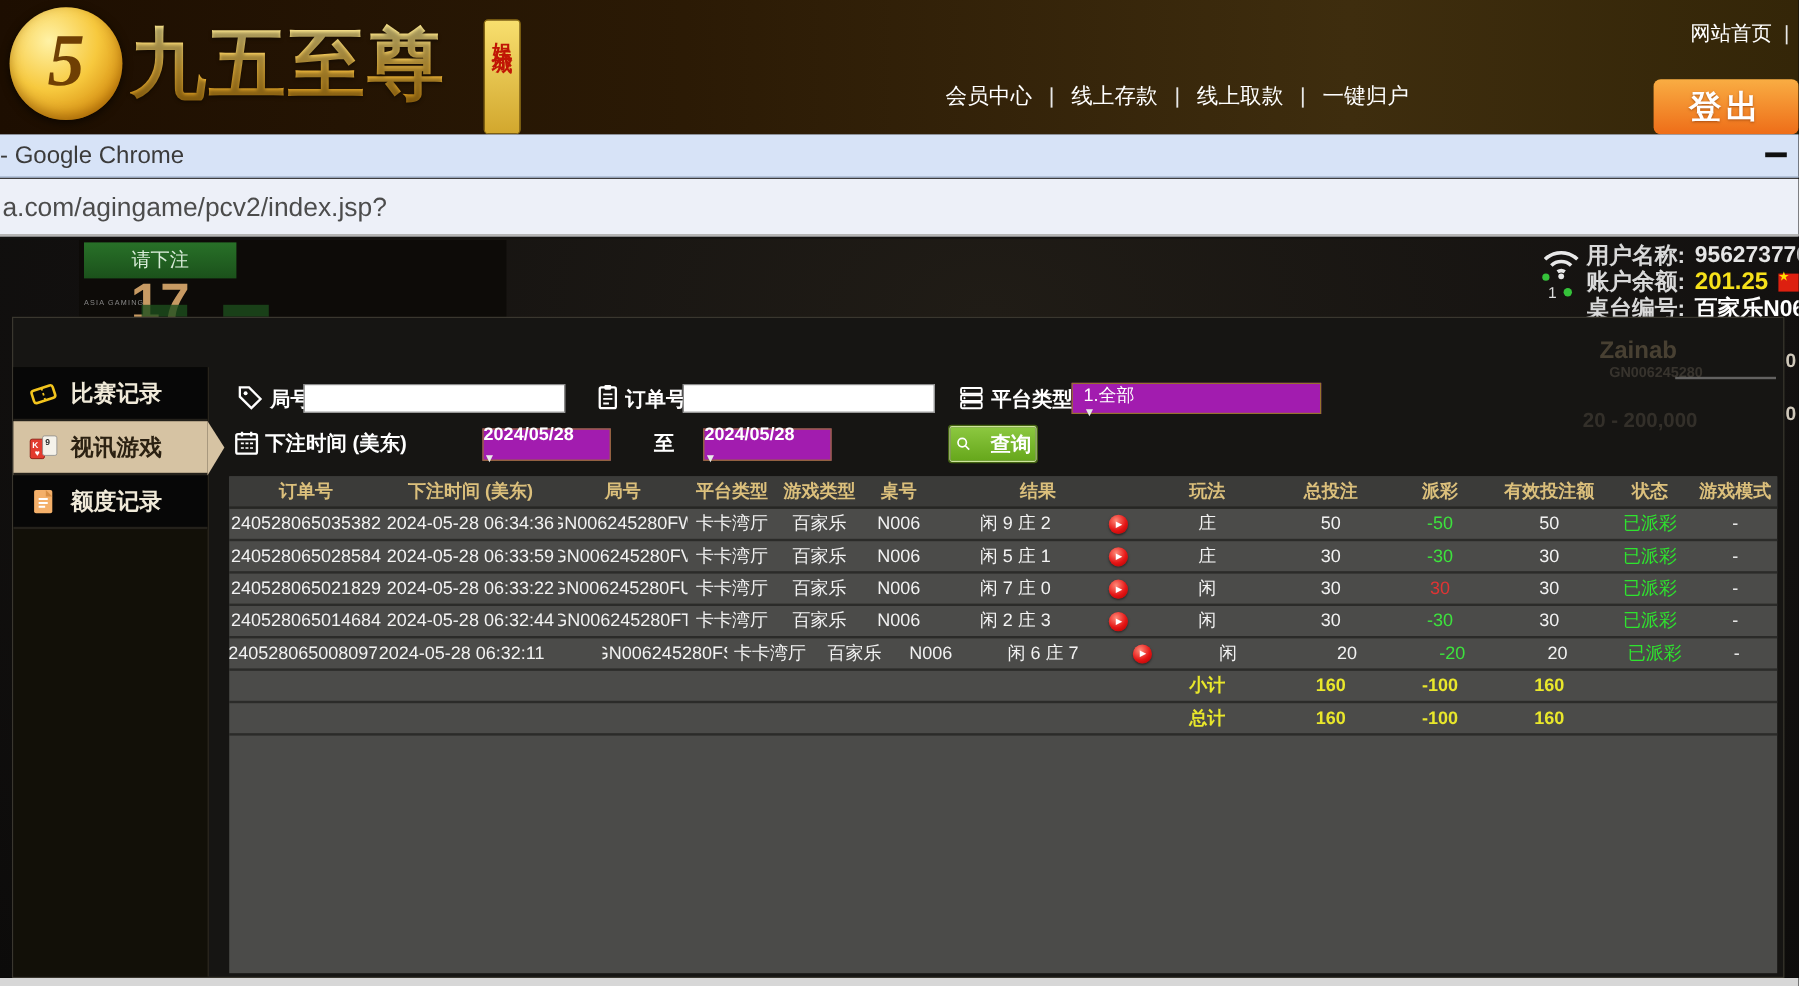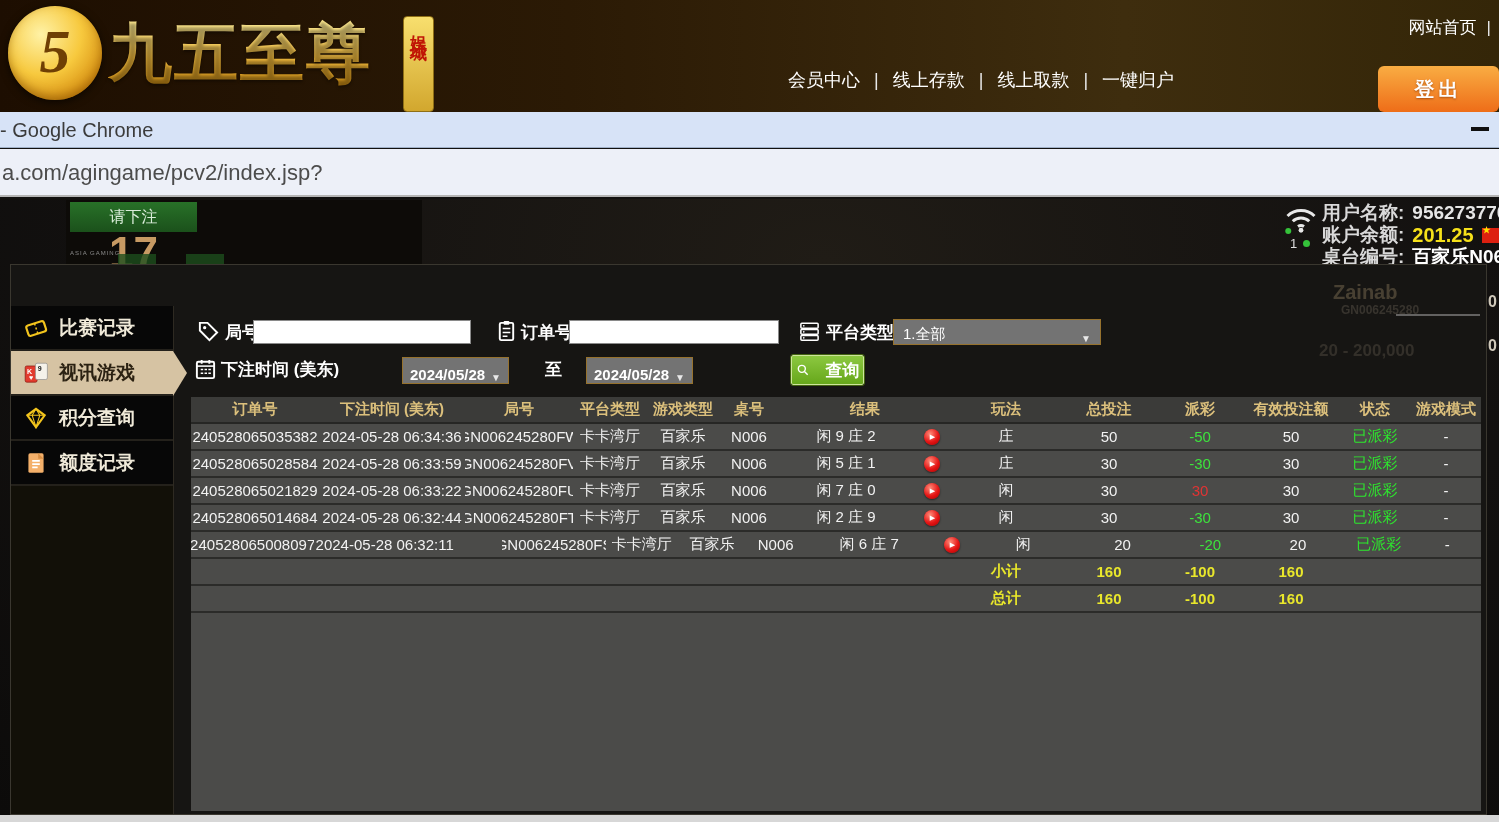--- a/index.html
+++ b/index.html
@@ -26,21 +26,21 @@
     color:#c01505; font-size:17px; font-weight:bold; writing-mode:vertical-rl; text-orientation:upright;
     display:flex; justify-content:flex-start; align-items:center; padding-top:5px; letter-spacing:4px; }
   .home-row{ position:absolute; right:8px; top:16px; display:flex; gap:10px; align-items:center;
     color:#fff; font-size:17px; white-space:nowrap; }
   .main-nav{ position:absolute; left:788px; top:68px; display:flex; gap:14px; align-items:center;
     color:#fff; font-size:18px; }
   .nav-link{ cursor:pointer; }
   .nav-sep{ color:#e8e8e8; }
   .logout-btn{ position:absolute; left:1378px; top:66px; width:121px; height:46px;
     background:linear-gradient(180deg,#f9ad43,#ee6d18); border-radius:6px;
-    color:#fff; font-size:20px; font-weight:bold; letter-spacing:4px;
+    color:#fff; font-size:27px; font-weight:bold; letter-spacing:4px;
     display:flex; align-items:center; justify-content:center;
     text-shadow:0 1px 2px rgba(110,40,0,.55); cursor:pointer; }
 
   
   .chrome-titlebar{ position:absolute; left:0; top:112px; width:1499px; height:36px;
     background:#d7e3f7; border-bottom:1px solid #9fb0c8; }
   .window-title{ position:absolute; left:0px; top:7px; font-size:20px; color:#3b3b3b; }
   .minimize-btn{ position:absolute; left:1471px; top:15px; width:18px; height:4px; background:#101010; cursor:pointer; }
   .chrome-urlbar{ position:absolute; left:0; top:149px; width:1499px; height:48px;
     background:#edf0f8; border-bottom:2px solid #b5b5b5; cursor:text; }
@@ -96,22 +96,22 @@
     border-top:22px solid transparent; border-bottom:23px solid transparent;
     border-left:14px solid #d6c3a3; z-index:3; }
   .side-icon{ width:26px; height:26px; display:inline-flex; }
   .side-icon svg{ width:26px; height:26px; }
 
   
   .f-ico{ position:absolute; width:23px; height:23px; }
   .f-ico svg{ width:23px; height:23px; }
   .f-label{ position:absolute; color:#fff; font-weight:bold; font-size:17px; white-space:nowrap; }
   .f-input{ position:absolute; height:24px; background:#fff; border:1px solid #8a8a8a; font-size:14px; padding:0 4px; }
-  .dd-select{ position:absolute; background:#737373; border:1px solid #96722e; color:#fff;
-    display:flex; align-items:flex-end; font-size:15px; cursor:pointer; }
+  .dd-select{ position:absolute; background:#a21caf; border:1px solid #96722e; color:#fff;
+    display:flex; align-items:flex-start; font-size:15px; cursor:pointer;flex-direction:column; }
   .dd-date{ justify-content:center; gap:6px; font-weight:bold; }
   .dd-arrow{ font-size:10px; color:#e8e8e8; }
   .platform-sel{ justify-content:space-between; padding:0 9px; }
   .search-btn{ position:absolute; left:780px; top:90px; width:73px; height:30px;
     background:linear-gradient(180deg,#8cc840,#66a71b); border:1px solid #cde59b;
     outline:1px solid #446412; border-radius:2px; color:#fff; font-size:17px; font-weight:bold;
     display:flex; align-items:center; justify-content:center; gap:16px; cursor:pointer; }
   .search-btn svg{ width:14px; height:14px; }
 
   
@@ -230,29 +230,20 @@
               <text x="5.5" y="18.5" font-size="6.5" fill="#fff">♥</text>
               <rect x="11.5" y="3" width="11" height="15" rx="1.5" fill="#f5f2ea" stroke="#8a8a8a" stroke-width="0.6"></rect>
               <text x="13.5" y="10" font-size="6.5" fill="#222" font-weight="bold">9</text>
             </svg>
           </span>
           <span>视讯游戏</span>
         </div>
         <div class="side-item">
           <span class="side-icon">
             <svg viewBox="0 0 24 24">
-              <path d="M12 3.5 20 9.5 12 20.5 4 9.5Z" fill="none" stroke="#f2c41d" stroke-width="2"></path>
-              <path d="M4 9.5h16M12 3.5 8.5 9.5 12 20.5 15.5 9.5 12 3.5" fill="none" stroke="#f2c41d" stroke-width="1"></path>
-            </svg>
-          </span>
-          <span>积分查询</span>
-        </div>
-        <div class="side-item">
-          <span class="side-icon">
-            <svg viewBox="0 0 24 24">
               <rect x="5" y="3" width="14" height="18" rx="1.5" fill="#f4b06a"></rect>
               <path d="M14 3v5h5" fill="#d98f44"></path>
               <path d="M8.5 10h7M8.5 13h7M8.5 16h5" stroke="#fff" stroke-width="1.5"></path>
             </svg>
           </span>
           <span>额度记录</span>
         </div>
       </div>
 
     <span class="f-ico" style="left:186px; top:55px;">
@@ -388,21 +379,21 @@
           <div class="cell status" style="width: 72px;">已派彩</div>
           <div class="cell" style="width: 70px;">-</div>
         </div>
         <div class="t-row">
           <div class="cell" style="width: 128px;">240528065014684</div>
           <div class="cell" style="width: 146px;">2024-05-28 06:32:44</div>
           <div class="cell" style="width: 108px;">GN006245280FT</div>
           <div class="cell" style="width: 74px;">卡卡湾厅</div>
           <div class="cell" style="width: 72px;">百家乐</div>
           <div class="cell" style="width: 60px;">N006</div>
-          <div class="cell" style="width: 134px;">闲 2 庄 9</div>
+          <div class="cell" style="width: 134px;">闲 2 庄 3</div>
           <div class="cell" style="width: 38px;">
             <span class="play-btn">▶</span>
           </div>
           <div class="cell" style="width: 110px;">闲</div>
           <div class="cell" style="width: 96px;">30</div>
           <div class="cell loss" style="width: 86px;">-30</div>
           <div class="cell" style="width: 96px;">30</div>
           <div class="cell status" style="width: 72px;">已派彩</div>
           <div class="cell" style="width: 70px;">-</div>
         </div>

